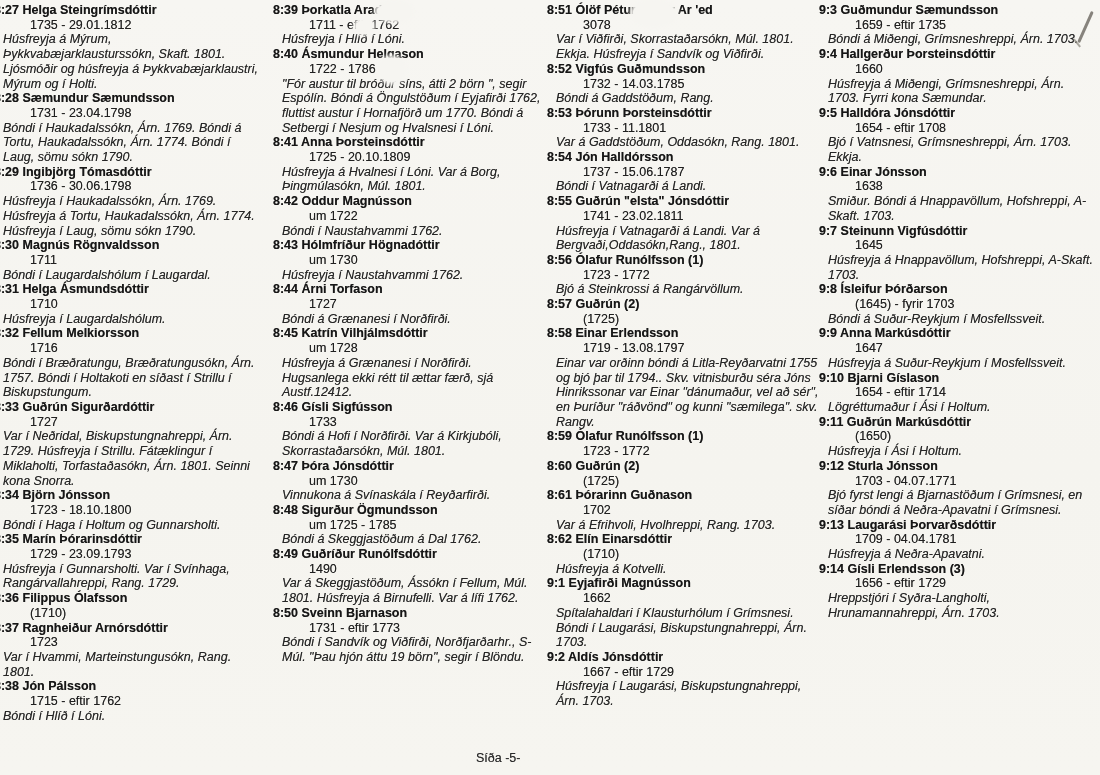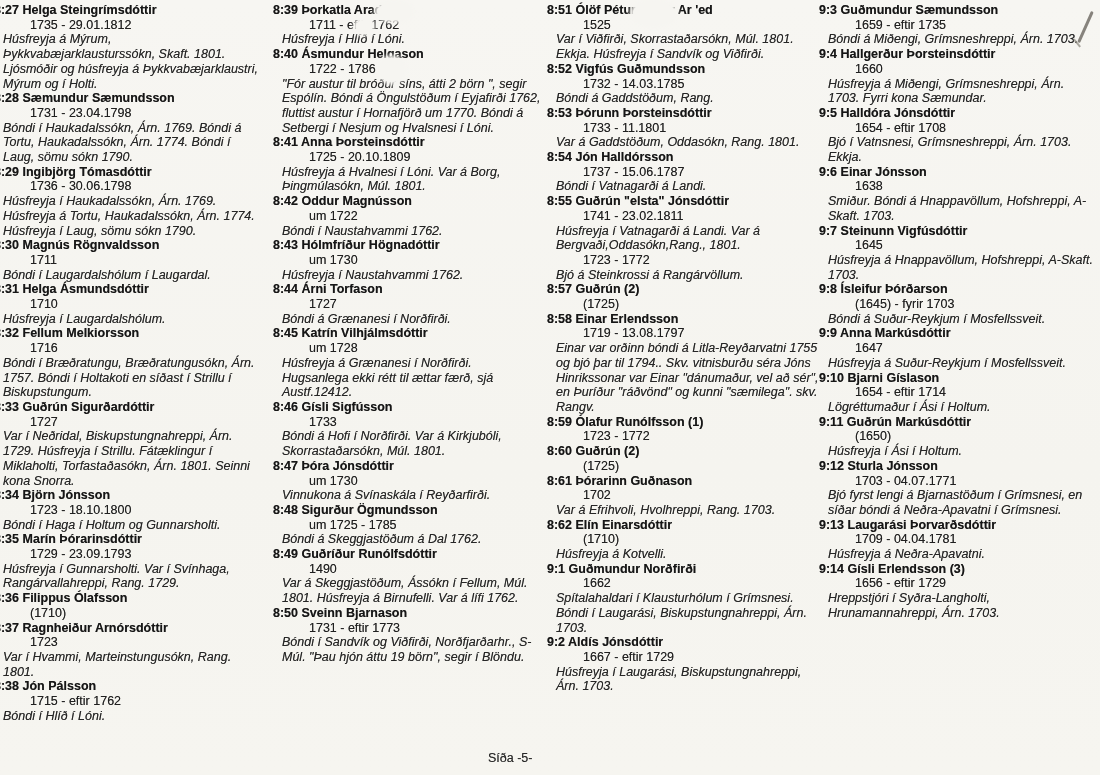--- a/index.html
+++ b/index.html
@@ -12,21 +12,21 @@
   }
   .col{position:absolute;top:3px;}
   #col-0{left:-6px;width:268px;}
   #col-1{left:273px;width:268px;}
   #col-2{left:547px;width:272px;}
   #col-3{left:819px;width:279px;}
   .entry{font-size:12.5px;line-height:14.7px;text-shadow:0 0 .4px rgba(20,20,20,.55);}
   .head{font-weight:bold;color:#161616;}
   .date{padding-left:36px;color:#202020;}
   .desc{font-style:italic;padding-left:9px;color:#262626;}
-  .footer{position:absolute;left:488px;top:751px;font-size:12.5px;color:#2a2a2a;text-shadow:0 0 .4px rgba(20,20,20,.5);}
+  .footer{position:absolute;left:476px;top:751px;font-size:12.5px;color:#2a2a2a;text-shadow:0 0 .4px rgba(20,20,20,.5);}
   .smudge{position:absolute;background:#f6f5f1;border-radius:50%;box-shadow:0 0 4px 3px #f6f5f1;}
   #smudge-1{left:377px;top:3px;width:34px;height:17px;}
   #smudge-2{left:356px;top:20px;width:16px;height:13px;}
   #smudge-3{left:381px;top:58px;width:22px;height:24px;}
   #smudge-4{left:633px;top:1px;width:42px;height:24px;}
   .pen-mark{position:absolute;left:1084px;top:10px;width:3px;height:34px;background:#6a675f;transform:rotate(24deg);border-radius:2px;opacity:.8;}
   .pen-mark2{position:absolute;left:1076px;top:38px;width:2px;height:10px;background:#8a877e;transform:rotate(-40deg);opacity:.7;}
 </style>
 </head>
 <body>
@@ -151,21 +151,21 @@
       </div>
       <div class="entry">
         <div class="head"><span>8:50</span> <span>Sveinn Bjarnason</span></div>
         <div class="date">1731 - eftir 1773</div>
         <div class="desc">Bóndi í Sandvík og Viðfirði, Norðfjarðarhr., S-Múl. "Þau hjón áttu 19 börn", segir í Blöndu.</div>
       </div>
     </div>
   <div class="col" id="col-2">
       <div class="entry">
         <div class="head"><span>8:51</span> <span>Ólöf Pétursdóttir Ar 'ed</span></div>
-        <div class="date">1525</div>
+        <div class="date">3078</div>
         <div class="desc">Var í Viðfirði, Skorrastaðarsókn, Múl. 1801. Ekkja. Húsfreyja í Sandvík og Viðfirði.</div>
       </div>
       <div class="entry">
         <div class="head"><span>8:52</span> <span>Vigfús Guðmundsson</span></div>
         <div class="date">1732 - 14.03.1785</div>
         <div class="desc">Bóndi á Gaddstöðum, Rang.</div>
       </div>
       <div class="entry">
         <div class="head"><span>8:53</span> <span>Þórunn Þorsteinsdóttir</span></div>
         <div class="date">1733 - 11.1801</div>
@@ -175,20 +175,21 @@
         <div class="head"><span>8:54</span> <span>Jón Halldórsson</span></div>
         <div class="date">1737 - 15.06.1787</div>
         <div class="desc">Bóndi í Vatnagarði á Landi.</div>
       </div>
       <div class="entry">
         <div class="head"><span>8:55</span> <span>Guðrún "elsta" Jónsdóttir</span></div>
         <div class="date">1741 - 23.02.1811</div>
         <div class="desc">Húsfreyja í Vatnagarði á Landi.  Var á Bergvaði,Oddasókn,Rang., 1801.</div>
       </div>
       <div class="entry">
+        <div class="head"><span>8:56</span> <span>Ólafur Runólfsson  (1)</span></div>
         <div class="date">1723 - 1772</div>
         <div class="desc">Bjó á Steinkrossi á Rangárvöllum.</div>
       </div>
       <div class="entry">
         <div class="head"><span>8:57</span> <span>Guðrún  (2)</span></div>
         <div class="date">(1725)</div>
       </div>
       <div class="entry">
         <div class="head"><span>8:58</span> <span>Einar Erlendsson</span></div>
         <div class="date">1719 - 13.08.1797</div>
@@ -206,21 +207,21 @@
         <div class="head"><span>8:61</span> <span>Þórarinn Guðnason</span></div>
         <div class="date">1702</div>
         <div class="desc">Var á Efrihvoli, Hvolhreppi, Rang. 1703.</div>
       </div>
       <div class="entry">
         <div class="head"><span>8:62</span> <span>Elín Einarsdóttir</span></div>
         <div class="date">(1710)</div>
         <div class="desc">Húsfreyja á Kotvelli.</div>
       </div>
       <div class="entry">
-        <div class="head"><span>9:1</span> <span>Guðmundur Norðfirði</span></div>
+        <div class="head"><span>9:1</span> <span>Eyjafirði Magnússon</span></div>
         <div class="date">1662</div>
         <div class="desc">Spítalahaldari í Klausturhólum í Grímsnesi. Bóndi í Laugarási, Biskupstungnahreppi, Árn. 1703.</div>
       </div>
       <div class="entry">
         <div class="head"><span>9:2</span> <span>Aldís Jónsdóttir</span></div>
         <div class="date">1667 - eftir 1729</div>
         <div class="desc">Húsfreyja í Laugarási, Biskupstungnahreppi, Árn. 1703.</div>
       </div>
     </div>
   <div class="col" id="col-3">

